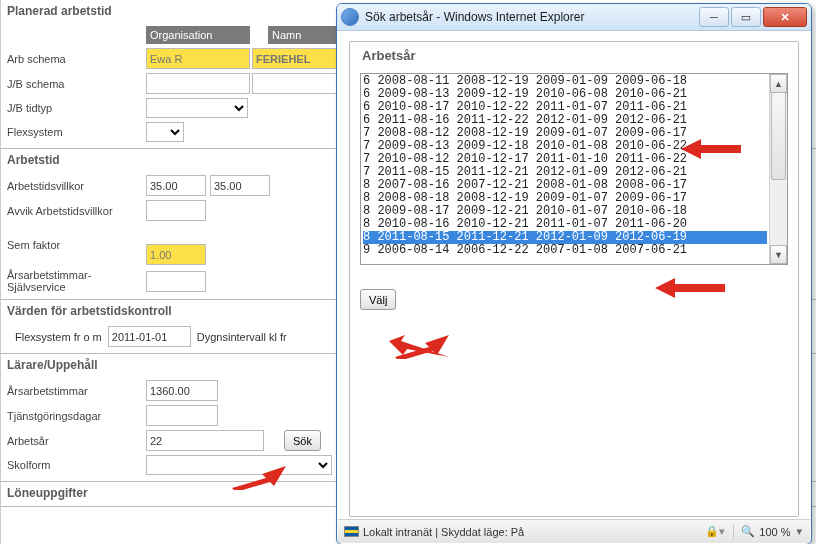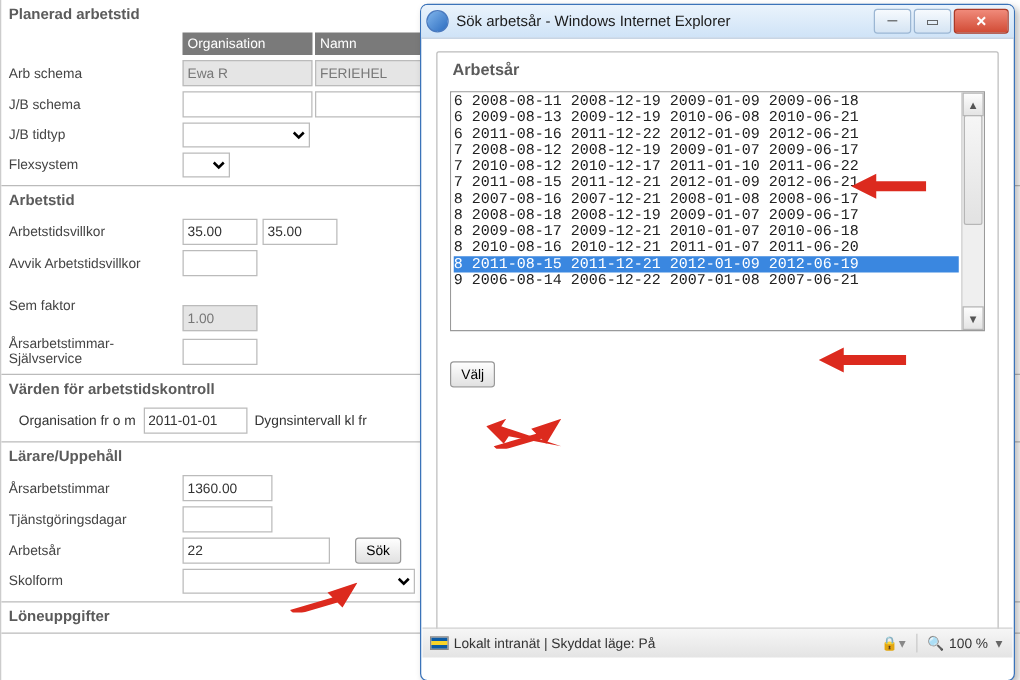--- a/index.html
+++ b/index.html
@@ -2,21 +2,21 @@
 <html><head>
 <meta charset="utf-8">
 <style>
   html,body{margin:0;padding:0;font-family:Verdana,Arial,sans-serif;font-size:11px;color:#333;background:#fff}
   .page{width:816px;height:544px;position:relative;overflow:hidden;border-left:1px solid #ccc;border-right:1px solid #aaa}
   .section{border-bottom:1px solid #bbb}
   .section h3{margin:0;padding:4px 8px 6px 6px;font-size:12px;font-weight:bold;color:#5b5b5b}
   .row{display:flex;align-items:center;padding:2px 6px}
   .row .lbl{width:133px;text-align:left;padding-right:6px;color:#444}
   .th{display:inline-block;background:#7a7a7a;color:#fff;font-size:11px;height:18px;line-height:18px}
-  input.tx{height:17px;border:1px solid #bbb;background:#e5e5e5;font-size:11px;padding:1px 3px;color:#777}
+  input.tx{height:17px;border:1px solid #bbb;background:#fde047;font-size:11px;padding:1px 3px;color:#777}
   input.tx.on{background:#fff;color:#333}
   select.sel{height:20px;border:1px solid #bbb;background:#fff;font-size:11px}
   button.btn{height:21px;border:1px solid #999;border-radius:3px;background:linear-gradient(#fefefe,#e1e1e1);font-size:11px;padding:0 8px}
   
   .popup{position:absolute;left:335px;top:3px;width:474px;height:540px;box-shadow:3px 3px 6px rgba(0,0,0,.25);border:1px solid #3b73b9;border-radius:6px;background:#fff;overflow:hidden}
   .titlebar{height:26px;background:linear-gradient(#eaf3fc,#cfe3f7);display:flex;align-items:center;padding:0 4px;border-bottom:1px solid #b7c8db}
   .titlebar .ieicon{width:16px;height:16px;border:1px solid #4a7abf;border-radius:50%;background:linear-gradient(135deg,#7fb4eb,#2d6dc0);margin-right:6px}
   .titlebar .ttl{flex:1;font-size:12px;color:#1b1b1b}
   .winbtns{display:flex;gap:2px}
   .winbtn{width:28px;height:18px;border:1px solid #9bb6d3;border-radius:3px;background:linear-gradient(#f6fafe,#d5e4f3);display:flex;align-items:center;justify-content:center;font-size:11px;color:#3a3a3a}
@@ -24,43 +24,43 @@
   .popupbody{padding:10px 12px}
   .panel{border:1px solid #bcbcbc;padding:6px 10px 12px;border-radius:2px}
   .panel h4{margin:0 0 10px 2px;font-size:13px;font-weight:bold;color:#5b5b5b}
   .listwrap{display:flex;border:1px solid #9a9a9a}
   .listbox{flex:1;height:188px;overflow:hidden;background:#fff;font-family:"Courier New",monospace;font-size:12px;line-height:13px;color:#222;padding:1px 2px}
   .listbox div{white-space:pre}
   .listbox div.sel{background:#3a87e0;color:#fff}
   .scrollbar{width:17px;background:#efefef;border-left:1px solid #cfcfcf;position:relative}
   .scrollbtn{height:17px;border:1px solid #b6b6b6;background:linear-gradient(#fdfdfd,#e4e4e4);display:flex;align-items:center;justify-content:center;font-size:9px;color:#555}
   .scrollthumb{position:absolute;top:18px;left:1px;right:1px;height:86px;border:1px solid #b6b6b6;border-radius:2px;background:linear-gradient(#f6f6f6,#e2e2e2)}
-  .statusbar{position:absolute;left:1px;right:1px;bottom:18px;height:23px;background:linear-gradient(#f6f6f6,#e4e4e4);border-top:1px solid #cfcfcf;display:flex;align-items:center;font-size:11px;color:#333;padding:0 6px;gap:4px}
+  .statusbar{position:absolute;left:1px;right:1px;bottom:1px;height:23px;background:linear-gradient(#f6f6f6,#e4e4e4);border-top:1px solid #cfcfcf;display:flex;align-items:center;font-size:11px;color:#333;padding:0 6px;gap:4px}
   .sb-sep{width:1px;height:15px;background:#c9c9c9;margin:0 4px}
   .flagicon{width:13px;height:9px;background:linear-gradient(to bottom,#0b5aa4 33%,#f8d428 33% 66%,#0b5aa4 66%);border:1px solid #888}
   
   .arrow{position:absolute;width:60px;height:24px;pointer-events:none}
   .arrow svg{width:100%;height:100%}
 </style>
 </head>
 <body>
 
 <div class="page">
 
   <div class="section">
     <h3>Planerad arbetstid</h3>
     <div class="row">
       <span class="lbl"></span>
       <span class="th" style="width:100px;padding-left:4px">Organisation</span>
-      <span class="th" style="width:84px;padding-left:4px;margin-left:2px">Namn</span>
+      <span class="th" style="width:84px;padding-left:4px;margin-left:18px">Namn</span>
     </div>
     <div class="row">
       <span class="lbl">Arb schema</span>
       <input class="tx" style="width: 96px;" value="Ewa R">
-      <input class="tx" style="width: 80px; margin-left: 2px;" value="FERIEHEL">
+      <input class="tx" style="width: 80px; margin-left: 2px; font-weight: bold;" value="FERIEHEL">
     </div>
     <div class="row">
       <span class="lbl">J/B schema</span>
       <input class="tx on" style="width: 96px;">
       <input class="tx on" style="width: 80px; margin-left: 2px;">
     </div>
     <div class="row">
       <span class="lbl">J/B tidtyp</span>
       <select class="sel" style="width:102px"></select>
     </div>
@@ -87,21 +87,21 @@
     </div>
     <div class="row" style="padding-bottom:6px">
       <span class="lbl" style="line-height:12px">Årsarbetstimmar-Självservice</span>
       <input class="tx on" style="width: 52px;">
     </div>
   </div>
 
   <div class="section">
     <h3>Värden för arbetstidskontroll</h3>
     <div class="row" style="padding-bottom:6px">
-      <span style="padding-left:8px;padding-right:6px">Organisation fr o m</span>
+      <span style="padding-left:8px;padding-right:6px">Flexsystem fr o m</span>
       <input class="tx on" style="width: 75px;" value="2011-01-01">
       <span style="padding-left:6px">Dygnsintervall kl fr</span>
     </div>
   </div>
 
   <div class="section">
     <h3>Lärare/Uppehåll</h3>
     <div class="row">
       <span class="lbl">Årsarbetstimmar</span>
       <input class="tx on" style="width: 64px;" value="1360.00">
@@ -135,22 +135,24 @@
         <div class="winbtn close">✕</div>
       </div>
     </div>
     <div class="popupbody">
       <div class="panel" style="height:456px">
         <h4>Arbetsår</h4>
         <div class="listwrap">
           <div class="listbox" id="listbox">
               <div>6 2008-08-11 2008-12-19 2009-01-09 2009-06-18</div>
               <div>6 2009-08-13 2009-12-19 2010-06-08 2010-06-21</div>
+              <div>6 2010-08-17 2010-12-22 2011-01-07 2011-06-21</div>
               <div>6 2011-08-16 2011-12-22 2012-01-09 2012-06-21</div>
               <div>7 2008-08-12 2008-12-19 2009-01-07 2009-06-17</div>
+              <div>7 2009-08-13 2009-12-18 2010-01-08 2010-06-22</div>
               <div>7 2010-08-12 2010-12-17 2011-01-10 2011-06-22</div>
               <div>7 2011-08-15 2011-12-21 2012-01-09 2012-06-21</div>
               <div>8 2007-08-16 2007-12-21 2008-01-08 2008-06-17</div>
               <div>8 2008-08-18 2008-12-19 2009-01-07 2009-06-17</div>
               <div>8 2009-08-17 2009-12-21 2010-01-07 2010-06-18</div>
               <div>8 2010-08-16 2010-12-21 2011-01-07 2011-06-20</div>
               <div class="sel">8 2011-08-15 2011-12-21 2012-01-09 2012-06-19</div>
               <div>9 2006-08-14 2006-12-22 2007-01-08 2007-06-21</div>
             </div>
           <div class="scrollbar">

